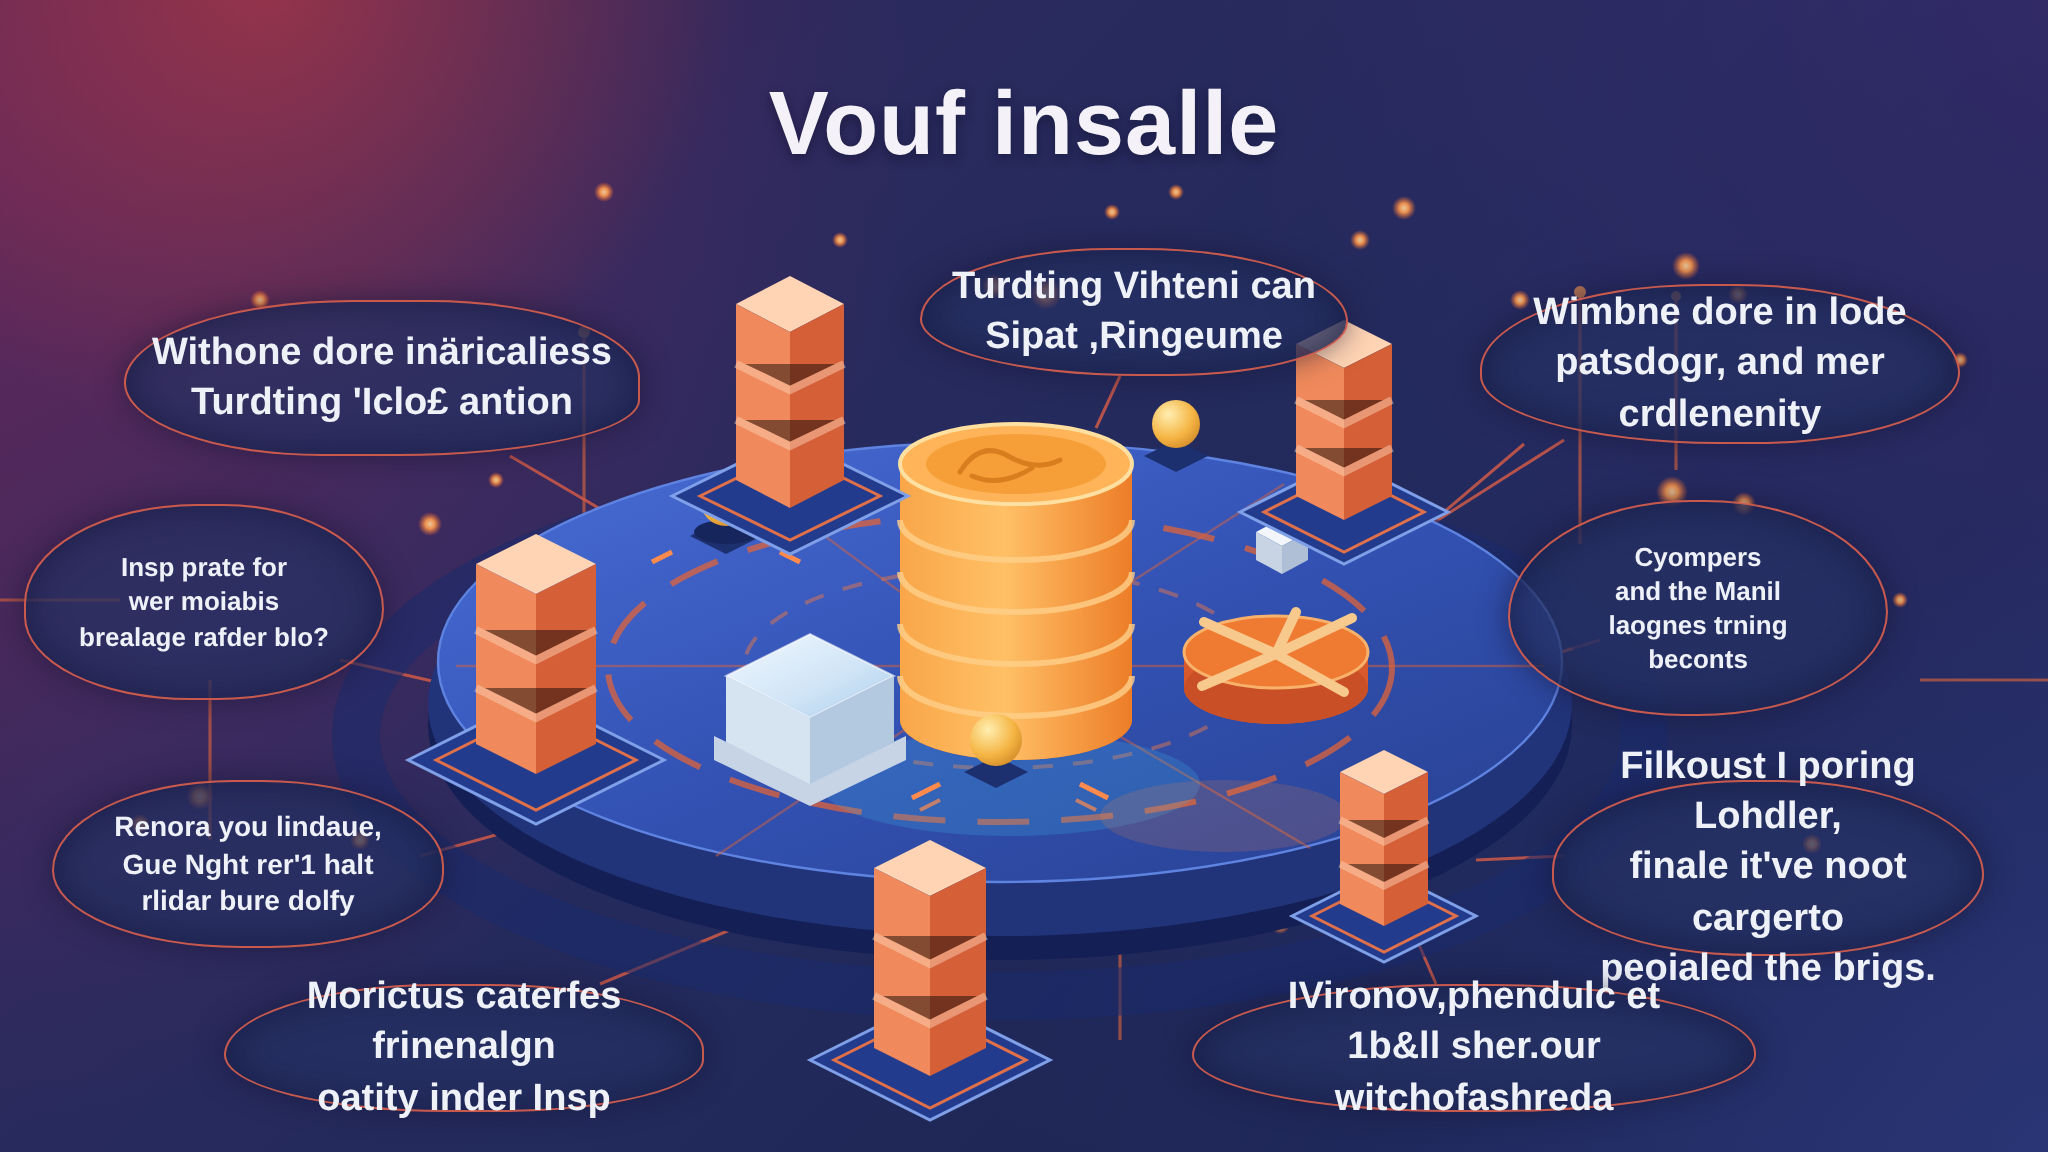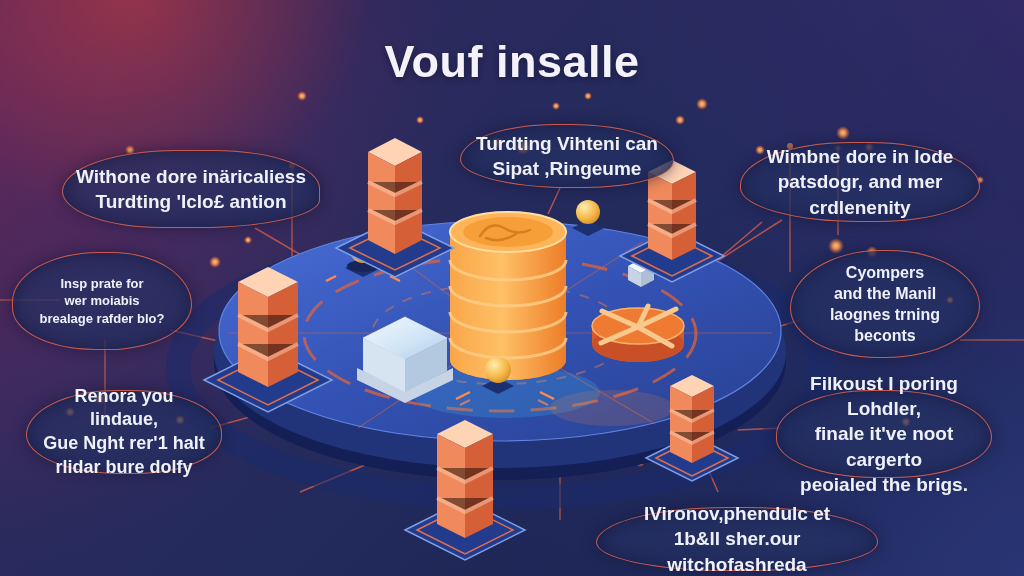--- a/index.html
+++ b/index.html
@@ -29,25 +29,25 @@
     border:1.6px solid rgba(211,93,76,.95);
     box-shadow:0 0 14px rgba(20,20,50,.55), inset 0 0 18px rgba(15,20,55,.6);
     color:#eef1f8;text-align:center;font-weight:700;
     font-size:19px;line-height:1.32;padding:6px 12px;box-sizing:border-box;
   }
   .bubble-text{white-space:pre-line;}
   .b1{left:62px;top:150px;width:258px;height:78px;border-radius:52% 48% 55% 45%/62% 58% 42% 55%;}
   .b2{left:460px;top:124px;width:214px;height:64px;border-radius:48% 52% 45% 55%/60% 62% 45% 48%;}
   .b3{left:740px;top:142px;width:240px;height:80px;border-radius:50% 50% 46% 54%/58% 60% 48% 46%;}
   .b4{left:12px;top:252px;width:180px;height:98px;border-radius:52% 48% 50% 50%/55% 58% 50% 46%;font-size:13px;}
-  .b5{left:790px;top:250px;width:190px;height:108px;border-radius:50% 50% 52% 48%/56% 54% 50% 48%;font-size:16px;}
-  .b6{left:26px;top:390px;width:196px;height:84px;border-radius:50% 50% 48% 52%/58% 55% 48% 50%;font-size:18px;}
+  .b5{left:754px;top:250px;width:190px;height:108px;border-radius:50% 50% 52% 48%/56% 54% 50% 48%;font-size:13px;}
+  .b6{left:26px;top:390px;width:196px;height:84px;border-radius:50% 50% 48% 52%/58% 55% 48% 50%;font-size:14px;}
   .b7{left:776px;top:390px;width:216px;height:88px;border-radius:48% 52% 50% 50%/55% 58% 50% 48%;font-size:19px;}
   .b8{left:112px;top:492px;width:240px;height:64px;border-radius:50% 50% 48% 52%/62% 58% 46% 50%;}
-  .b9{left:596px;top:507px;width:282px;height:64px;border-radius:50% 50% 50% 50%/60% 58% 48% 48%;}
+  .b9{left:596px;top:492px;width:282px;height:64px;border-radius:50% 50% 50% 50%/60% 58% 48% 48%;}
 </style>
 </head>
 <body>
 
 <div class="canvas">
 
   <svg class="scene-svg" width="1024" height="576" viewBox="0 0 1024 576">
     <defs>
       <linearGradient id="platTop" x1="0" y1="0" x2="1" y2="1">
         <stop offset="0" stop-color="#4a6fd8"></stop>
@@ -307,18 +307,22 @@
   <div class="bubble b6">
     <div class="bubble-text">Renora you lindaue,
 Gue Nght rer'1 halt
 rlidar bure dolfy</div>
   </div>
   <div class="bubble b7">
     <div class="bubble-text">Filkoust I poring Lohdler,
 finale it've noot cargerto
 peoialed the brigs.</div>
   </div>
+  <div class="bubble b8">
+    <div class="bubble-text">Morictus caterfes frinenalgn
+oatity inder Insp</div>
+  </div>
   <div class="bubble b9">
     <div class="bubble-text">IVironov,phendulc et
 1b&amp;ll sher.our witchofashreda</div>
   </div>
 
 </div>
 
 </body></html>

